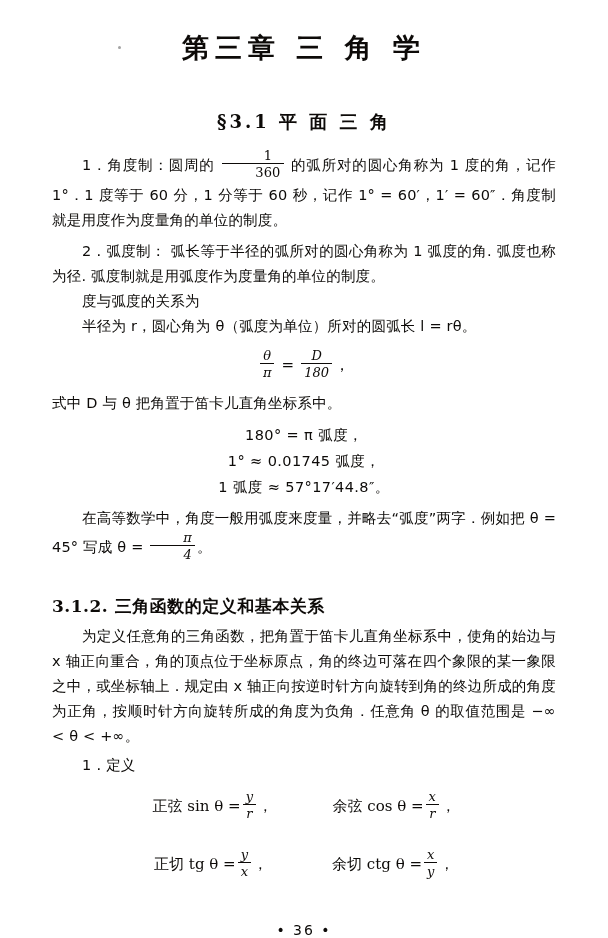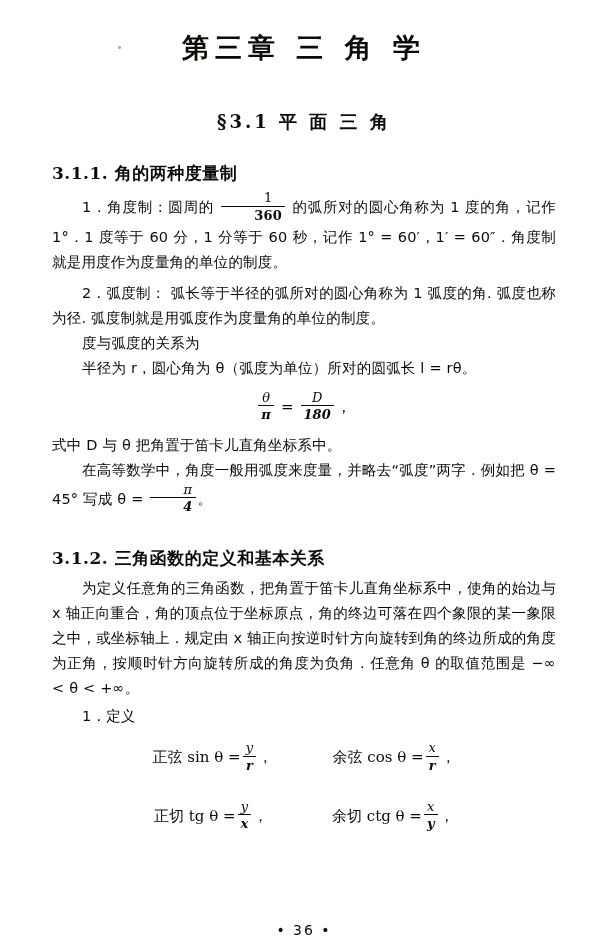--- a/index.html
+++ b/index.html
@@ -89,21 +89,20 @@
     margin: 0 2px;
   }
   .frac .num {
     display: block;
     padding: 0 3px;
     border-bottom: 1px solid #12100e;
   }
   .frac .den {
     display: block;
     padding: 2px 3px;
-    font-weight: bold;
   }
   .frac.it { font-style: italic; }
   
   .fn-row {
     display: flex;
     justify-content: center;
     gap: 60px;
     margin: 12px 0 4px 0;
     font-size: 14.5px;
   }
@@ -131,40 +130,44 @@
 <body>
 
 <div class="page">
 
   <div class="speck" style="left:118px;top:16px;width:3px;height:3px;"></div>
 
   <h1 class="chapter-title">第三章 三 角 学</h1>
 
   <h2 class="section-title">§3.1  平 面 三 角</h2>
 
-  <h3 class="subsection">3.1.1. 角的两种度量制</h3>
 
   <p class="body indent">
     <span>1．角度制：圆周的 </span><span class="frac"><span class="num">1</span><span class="den">360</span></span><span> 的弧所对的圆心角称为 1 度的角，记作 1°．1 度等于 60 分，1 分等于 60 秒，记作 1° = 60′，1′ = 60″．角度制就是用度作为度量角的单位的制度。</span>
   </p>
 
   <p class="body indent" style="margin-top:6px;">2．弧度制： 弧长等于半径的弧所对的圆心角称为 1 弧度的角. 弧度也称为径. 弧度制就是用弧度作为度量角的单位的制度。</p>
 
   <p class="body indent">度与弧度的关系为</p>
 
   <p class="body indent">半径为 r，圆心角为 θ（弧度为单位）所对的圆弧长 l = rθ。</p>
 
   <div class="eq-block">
     <span class="frac it"><span class="num">θ</span><span class="den">π</span></span>
     <span class="mathup">=</span>
     <span class="frac it"><span class="num">D</span><span class="den">180</span></span><span>，</span>
   </div>
 
   <p class="body">式中 D 与 θ 把角置于笛卡儿直角坐标系中。</p>
 
+  <div class="eq-list">
+    <div>180° = π 弧度，</div>
+    <div>1° ≈ 0.01745 弧度，</div>
+    <div>1 弧度 ≈ 57°17′44.8″。</div>
+  </div>
 
   <p class="body indent">
     <span>在高等数学中，角度一般用弧度来度量，并略去“弧度”两字．例如把 θ = 45° 写成 θ = </span><span class="frac it"><span class="num">π</span><span class="den">4</span></span><span>。</span>
   </p>
 
   <h3 class="subsection" style="margin-top:30px;">3.1.2. 三角函数的定义和基本关系</h3>
 
   <p class="body indent">为定义任意角的三角函数，把角置于笛卡儿直角坐标系中，使角的始边与 x 轴正向重合，角的顶点位于坐标原点，角的终边可落在四个象限的某一象限之中，或坐标轴上．规定由 x 轴正向按逆时针方向旋转到角的终边所成的角度为正角，按顺时针方向旋转所成的角度为负角．任意角 θ 的取值范围是 −∞ &lt; θ &lt; +∞。</p>
 
   <p class="body indent" style="margin-top:4px;">1．定义</p>

